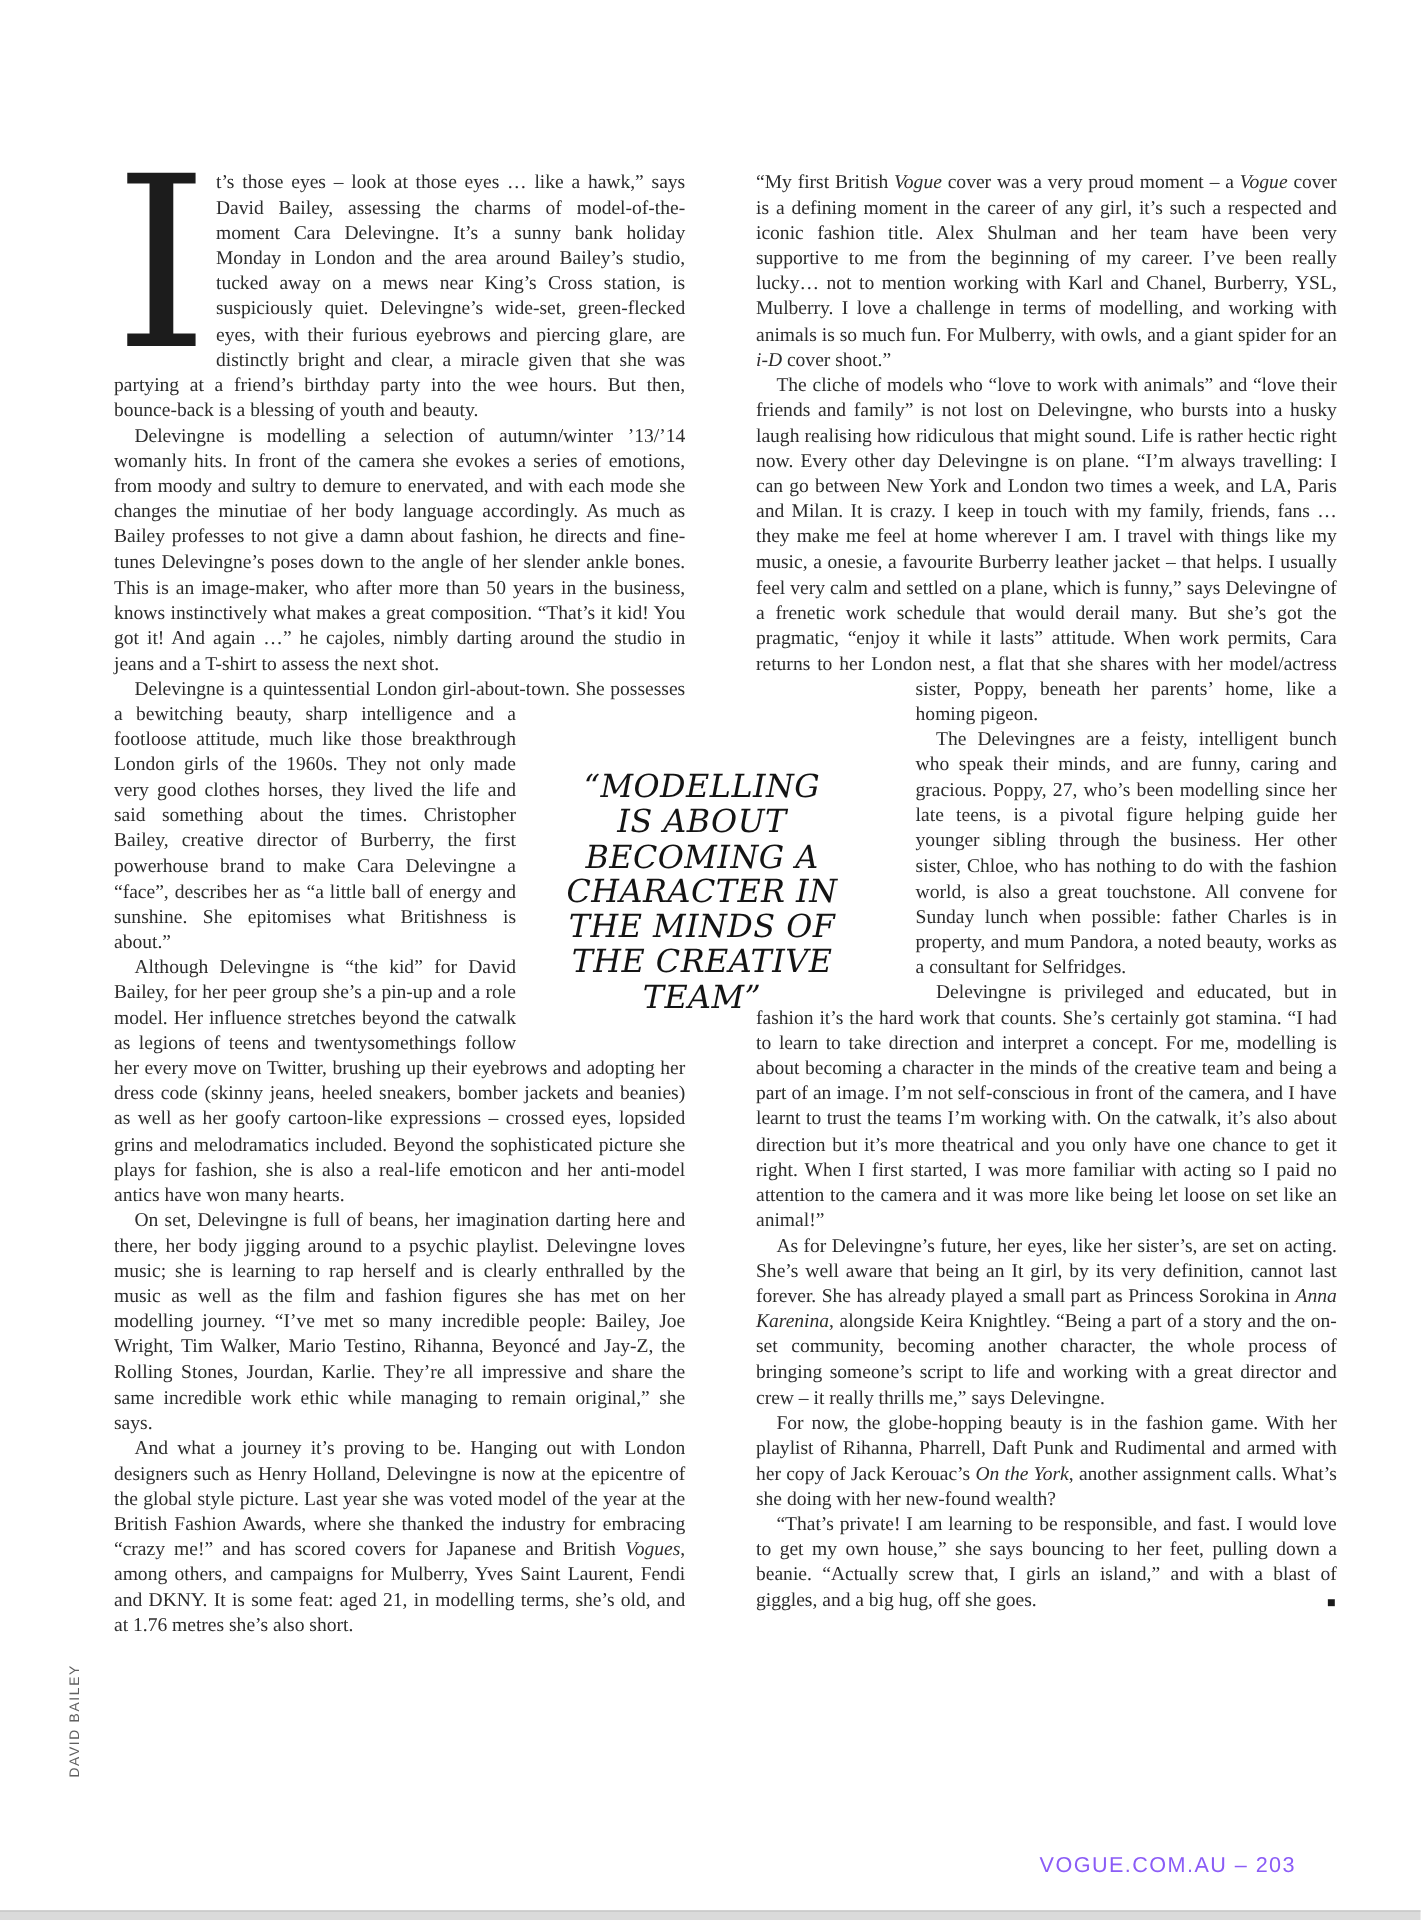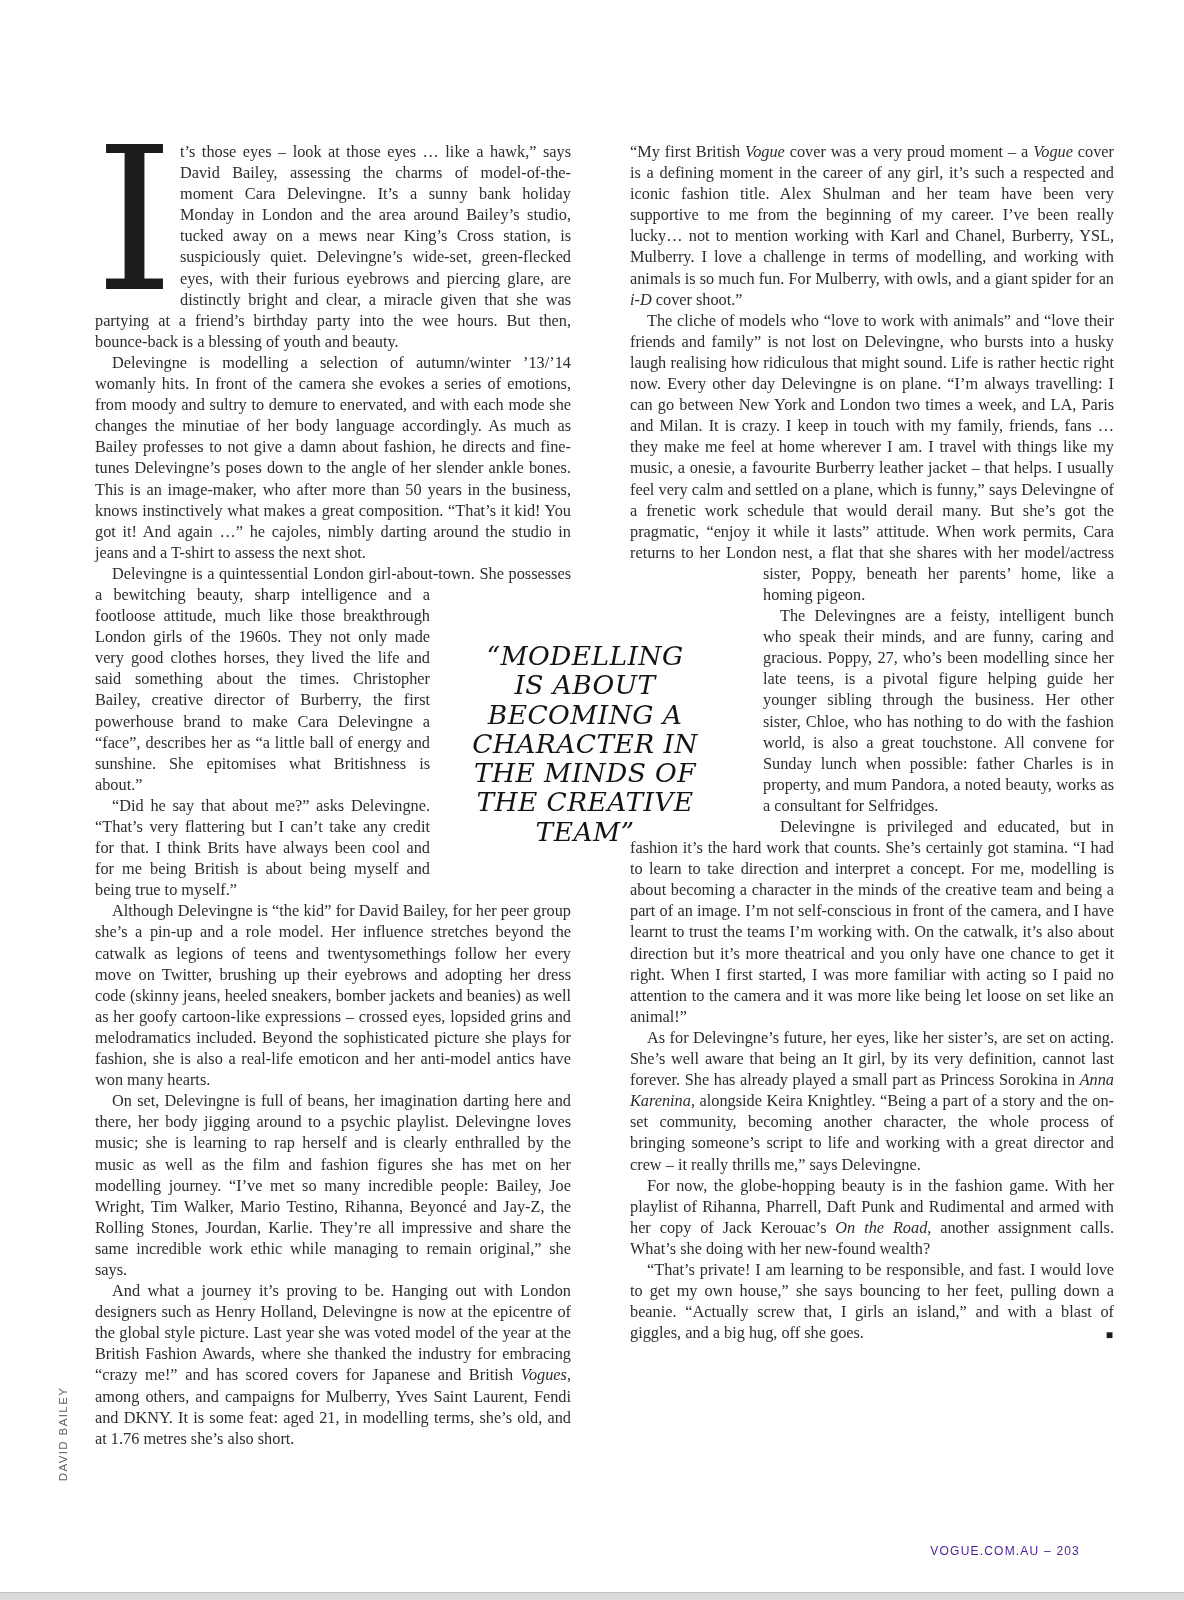--- a/index.html
+++ b/index.html
@@ -21,21 +21,21 @@
   
   .pullquote{position:absolute;left:446px;top:641px;width:278px;text-align:center;
        font-family:"DejaVu Serif",serif;font-size:26.5px;line-height:29.3px;
        letter-spacing:0.4px;color:#141414;white-space:pre-line;font-style:italic;}
   
   .credit{position:absolute;left:12px;top:1428px;width:102px;text-align:center;
        transform:rotate(-90deg);font-family:"Liberation Sans",sans-serif;
        font-size:11.5px;letter-spacing:1.4px;color:#606060;}
   
   .footer{position:absolute;right:104px;top:1544px;font-family:"Liberation Sans",sans-serif;
-       font-size:12px;letter-spacing:1.2px;color:#4c1d95;}
+       font-size:18px;letter-spacing:1.2px;color:#8b5cf6;}
   
   .col p.last{position:relative;}
   .endmark{position:absolute;right:1px;bottom:2px;font-size:12px;line-height:12px;
        color:#1a1a1a;text-indent:0;}
   
   .bottom-strip{position:absolute;left:0;bottom:0;width:100%;height:7px;
        background:#dadada;border-top:1px solid #c2c2c2;}
   i{font-style:italic;}
 </style>
 </head>
@@ -49,21 +49,20 @@
     <p class="first">
       <span class="dropcap">
           <span>I</span>
         </span>
       <span>t’s those eyes – look at those eyes … like a hawk,” says David Bailey, assessing the charms of model-of-the-moment Cara Delevingne. It’s a sunny bank holiday Monday in London and the area around Bailey’s studio, tucked away on a mews near King’s Cross station, is suspiciously quiet. Delevingne’s wide-set, green-flecked eyes, with their furious eyebrows and piercing glare, are distinctly bright and clear, a miracle given that she was partying at a friend’s birthday party into the wee hours. But then, bounce-back is a blessing of youth and beauty.</span>
     </p>
     <p>Delevingne is modelling a selection of autumn/winter ’13/’14 womanly hits. In front of the camera she evokes a series of emotions, from moody and sultry to demure to enervated, and with each mode she changes the minutiae of her body language accordingly. As much as Bailey professes to not give a damn about fashion, he directs and fine-tunes Delevingne’s poses down to the angle of her slender ankle bones. This is an image-maker, who after more than 50 years in the business, knows instinctively what makes a great composition. “That’s it kid! You got it! And again …” he cajoles, nimbly darting around the studio in jeans and a T-shirt to assess the next shot.</p>
     <p>
       <span>Delevingne is a quintessential London girl-about-town. </span><span class="spacer-r"></span><span>She possesses a bewitching beauty, sharp intelligence and a footloose attitude, much like those breakthrough London girls of the 1960s. They not only made very good clothes horses, they lived the life and said something about the times. Christopher Bailey, creative director of Burberry, the first powerhouse brand to make Cara Delevingne a “face”, describes her as “a little ball of energy and sunshine. She epitomises what Britishness is about.”</span>
     </p>
-    <p>“Did he say that about me?” asks Delevingne. “That’s very flattering but I can’t take any credit for that. I think Brits have always been cool and for me being British is about being myself and being true to myself.”</p>
     <p>Although Delevingne is “the kid” for David Bailey, for her peer group she’s a pin-up and a role model. Her influence stretches beyond the catwalk as legions of teens and twentysomethings follow her every move on Twitter, brushing up their eyebrows and adopting her dress code (skinny jeans, heeled sneakers, bomber jackets and beanies) as well as her goofy cartoon-like expressions – crossed eyes, lopsided grins and melodramatics included. Beyond the sophisticated picture she plays for fashion, she is also a real-life emoticon and her anti-model antics have won many hearts.</p>
     <p>On set, Delevingne is full of beans, her imagination darting here and there, her body jigging around to a psychic playlist. Delevingne loves music; she is learning to rap herself and is clearly enthralled by the music as well as the film and fashion figures she has met on her modelling journey. “I’ve met so many incredible people: Bailey, Joe Wright, Tim Walker, Mario Testino, Rihanna, Beyoncé and Jay-Z, the Rolling Stones, Jourdan, Karlie. They’re all impressive and share the same incredible work ethic while managing to remain original,” she says.</p>
     <p>And what a journey it’s proving to be. Hanging out with London designers such as Henry Holland, Delevingne is now at the epicentre of the global style picture. Last year she was voted model of the year at the British Fashion Awards, where she thanked the industry for embracing “crazy me!” and has scored covers for Japanese and British <i>Vogues</i>, among others, and campaigns for Mulberry, Yves Saint Laurent, Fendi and DKNY. It is some feat: aged 21, in modelling terms, she’s old, and at 1.76 metres she’s also short.</p>
   </div>
 
   <div class="pullquote">“MODELLING
 IS ABOUT
 BECOMING A
 CHARACTER IN
 THE MINDS OF
@@ -71,21 +70,21 @@
 TEAM”</div>
 
   <div class="col col-right">
     <p class="first">“My first British <i>Vogue</i> cover was a very proud moment – a <i>Vogue</i> cover is a defining moment in the career of any girl, it’s such a respected and iconic fashion title. Alex Shulman and her team have been very supportive to me from the beginning of my career. I’ve been really lucky… not to mention working with Karl and Chanel, Burberry, YSL, Mulberry. I love a challenge in terms of modelling, and working with animals is so much fun. For Mulberry, with owls, and a giant spider for an <i>i-D</i> cover shoot.”</p>
     <p>
       <span>The cliche of models who “love to work with animals” and “love their friends and family” is not lost on Delevingne, who bursts into a husky laugh realising how ridiculous that might sound. Life is rather hectic right now. Every other day Delevingne is on plane. “I’m always travelling: I can go between New York and London two times a week, and LA, Paris and Milan. It is crazy. I keep in touch with my family, friends, fans … they make me feel at home wherever I am. I travel with things like my music, a onesie, a favourite Burberry leather jacket – that helps. I usually feel very calm and settled on a plane, which is funny,” says Delevingne of a frenetic work schedule that would derail many. But she’s got the pragmatic, “enjoy it while it lasts” attitude. When work permits, Cara returns to her London nest, a flat that she shares with her model/actress sister, Poppy, beneath her parents’ home, like </span><span class="spacer-l"></span><span>a homing pigeon.</span>
     </p>
     <p>The Delevingnes are a feisty, intelligent bunch who speak their minds, and are funny, caring and gracious. Poppy, 27, who’s been modelling since her late teens, is a pivotal figure helping guide her younger sibling through the business. Her other sister, Chloe, who has nothing to do with the fashion world, is also a great touchstone. All convene for Sunday lunch when possible: father Charles is in property, and mum Pandora, a noted beauty, works as a consultant for Selfridges.</p>
     <p>Delevingne is privileged and educated, but in fashion it’s the hard work that counts. She’s certainly got stamina. “I had to learn to take direction and interpret a concept. For me, modelling is about becoming a character in the minds of the creative team and being a part of an image. I’m not self-conscious in front of the camera, and I have learnt to trust the teams I’m working with. On the catwalk, it’s also about direction but it’s more theatrical and you only have one chance to get it right. When I first started, I was more familiar with acting so I paid no attention to the camera and it was more like being let loose on set like an animal!”</p>
     <p>As for Delevingne’s future, her eyes, like her sister’s, are set on acting. She’s well aware that being an It girl, by its very definition, cannot last forever. She has already played a small part as Princess Sorokina in <i>Anna Karenina</i>, alongside Keira Knightley. “Being a part of a story and the on-set community, becoming another character, the whole process of bringing someone’s script to life and working with a great director and crew – it really thrills me,” says Delevingne.</p>
-    <p>For now, the globe-hopping beauty is in the fashion game. With her playlist of Rihanna, Pharrell, Daft Punk and Rudimental and armed with her copy of Jack Kerouac’s <i>On the Road</i>, another assignment calls. What’s she doing with her new-found wealth?</p>
+    <p>For now, the globe-hopping beauty is in the fashion game. With her playlist of Rihanna, Pharrell, Daft Punk and Rudimental and armed with her copy of Jack Kerouac’s <i>On the York</i>, another assignment calls. What’s she doing with her new-found wealth?</p>
     <p class="last">
       <span>“That’s private! I am learning to be responsible, and fast. I would love to get my own house,” she says bouncing to her feet, pulling down a beanie. “Actually screw that, I girls an island,” and with a blast of giggles, and a big hug, off she goes.</span>
       <span class="endmark">■</span>
     </p>
   </div>
 
   <div class="footer">VOGUE.COM.AU – 203</div>
 
   <div class="bottom-strip"></div>
 

